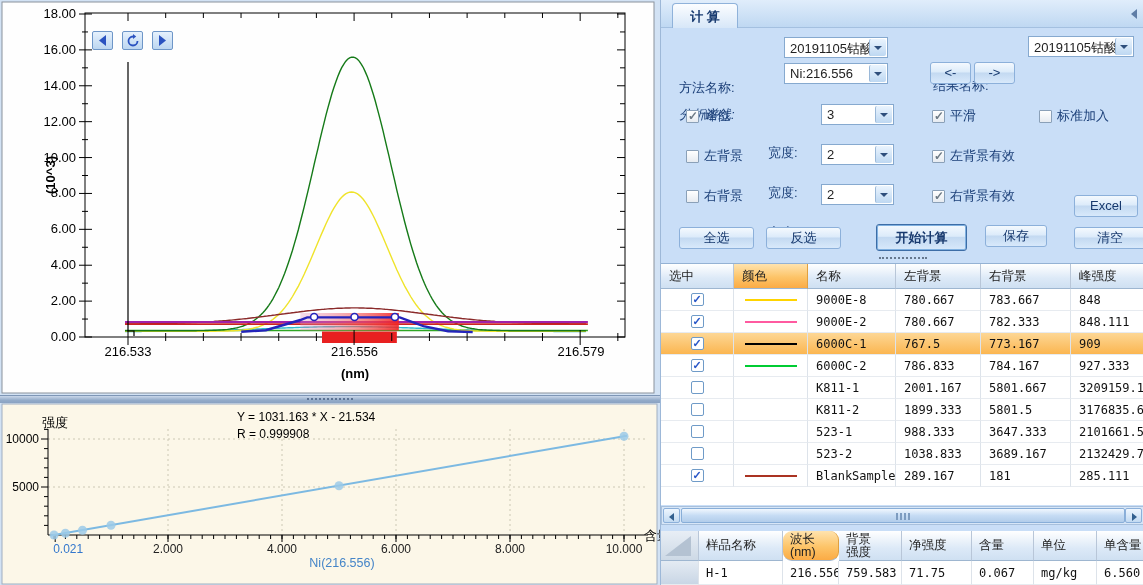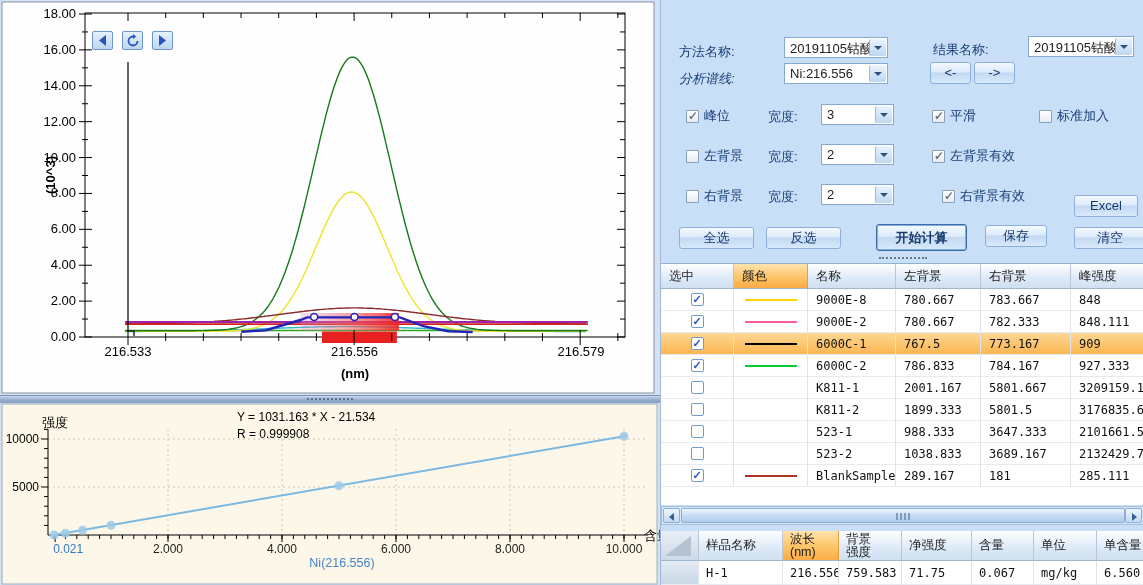--- a/index.html
+++ b/index.html
@@ -20,21 +20,21 @@
   .rp{position:absolute;left:660px;top:0;width:483px;height:585px;background:#c9def7;border-left:1px solid #9db8d8;box-sizing:border-box;}
   .tabbar{position:absolute;left:0;top:0;width:483px;height:28px;
      background:linear-gradient(#e0edfb,#bfd8f2);border-bottom:1px solid #a4c0e0;box-sizing:border-box;}
   .tab{position:absolute;left:11px;top:3px;width:66px;height:25px;line-height:25px;text-align:center;
      background:linear-gradient(#fbfdff,#d7e7f8);border:1px solid #8fb2da;border-bottom:none;
      border-radius:4px 4px 0 0;color:#173a70;font-weight:bold;box-sizing:border-box;}
   .tab-collapse{position:absolute;right:7px;top:9px;width:0;height:0;
      border-top:5px solid transparent;border-bottom:5px solid transparent;border-right:6px solid #5f7da6;}
 
   .form{position:absolute;left:0;top:28px;width:483px;height:228px;}
-  .flabel{position:absolute;color:#1b3f78;white-space:nowrap;}
+  .flabel{position:absolute;color:#1b3f78;white-space:nowrap;margin-top:36px;}
   .combo{position:absolute;height:21px;background:#fff;border:1px solid #86a9cf;box-sizing:border-box;}
   .combo-text{position:absolute;left:5px;top:2px;color:#222;white-space:nowrap;}
   .combo-btn{position:absolute;right:1px;top:1px;bottom:1px;width:16px;
      background:linear-gradient(#eaf4fe,#bed8f2);border-left:1px solid #9ab8d8;border-radius:2px;}
   .combo-btn i{position:absolute;left:4px;top:7px;width:0;height:0;
      border-left:4px solid transparent;border-right:4px solid transparent;border-top:4px solid #2f4f7c;}
 
   .fcb{position:absolute;display:inline-flex;align-items:center;color:#1b3f78;white-space:nowrap;}
   .cb-box{width:13px;height:13px;margin-right:5px;background:linear-gradient(#fff,#e6ebf1);
      border:1px solid #8aa0b8;box-sizing:border-box;position:relative;border-radius:1px;}
@@ -74,21 +74,21 @@
      background:linear-gradient(#f0f7fe,#c6dcf4 50%,#b2cdea);border:1px solid #88aed8;box-sizing:border-box;}
   .hs-grip{position:absolute;left:50%;top:4px;width:14px;height:7px;margin-left:-7px;
      background:repeating-linear-gradient(90deg,#7d9cc0 0 2px,transparent 2px 4px);}
 
   
   .btable{position:absolute;left:0;top:531px;width:483px;background:#fff;}
   .b-head{display:flex;height:30px;}
   .b-th{height:30px;box-sizing:border-box;color:#222;font-size:12.5px;display:flex;align-items:center;padding-left:7px;
      background:linear-gradient(#ffffff,#dce9f7 60%,#cfe0f2);border-right:1px solid #b8c6d8;border-bottom:1px solid #9eb6d0;
      white-space:pre-line;line-height:13px;}
-  .b-th.hl{background:linear-gradient(#ffe3ae,#fdc468 55%,#fbab45);border-right:1px solid #e0a040;}
+  .b-th.hl{background:linear-gradient(#ffe3ae,#fdc468 55%,#fbab45);border-right:1px solid #e0a040;border-radius:9px;}
   .b-th.corner{background:linear-gradient(#e8eef5,#cdd9e6);padding:0;position:relative;}
   .b-th.corner i{position:absolute;left:4px;top:5px;width:0;height:0;
      border-left:26px solid transparent;border-bottom:20px solid #b4c2d2;}
   .b-row{display:flex;height:24px;}
   .b-td{height:24px;line-height:24px;box-sizing:border-box;padding-left:7px;font-size:12px;color:#111;
      border-right:1px solid #dde3ea;border-bottom:1px solid #e7ebf0;overflow:hidden;white-space:nowrap;
      font-family:"DejaVu Sans Mono",monospace;}
   .b-td.rowhdr{background:linear-gradient(#e4ebf3,#c9d6e5);}
 </style>
 </head>
@@ -321,20 +321,24 @@
       <circle cx="339" cy="82.71360000000001" r="4.5" fill="#9ccae8" fill-opacity="0.85"></circle>
       <circle cx="624" cy="33.21600000000001" r="4.5" fill="#9ccae8" fill-opacity="0.85"></circle>
       <text x="55" y="24" font-size="13" fill="#000" text-anchor="middle">强度</text>
       <text x="237" y="18" font-size="12" fill="#000" font-family="&quot;DejaVu Sans Mono&quot;,monospace">Y = 1031.163 * X - 21.534</text>
       <text x="237" y="35" font-size="12" fill="#000" font-family="&quot;DejaVu Sans Mono&quot;,monospace">R = 0.999908</text>
       <text x="342" y="164" font-size="12.5" fill="#4585c8" text-anchor="middle">Ni(216.556)</text>
       <text x="644" y="137" font-size="13" fill="#000">含量(</text>
     </svg>
 
   <div class="rp">
+    <div class="tabbar">
+      <div class="tab">计 算</div>
+      <i class="tab-collapse"></i>
+    </div>
 
     <div class="form">
       <span class="flabel" style="left:18px;top:15px;">方法名称:</span>
       <span class="combo" style="left:123px;top:9px;width:104px;">
         <span class="combo-text">20191105钴酸</span>
         <span class="combo-btn">
             <i></i>
           </span>
       </span>
       <span class="flabel" style="left:272px;top:13px;">结果名称:</span>
@@ -395,21 +399,21 @@
           <span class="cb-box"></span>
           <span class="cb-label">右背景</span>
         </span>
       <span class="flabel" style="left:107px;top:160px;">宽度:</span>
       <span class="combo" style="left:160px;top:156px;width:73px;">
         <span class="combo-text">2</span>
         <span class="combo-btn">
             <i></i>
           </span>
       </span>
-      <span class="fcb" style="left:271px;top:159px;margin-left:10px;">
+      <span class="fcb" style="left:271px;top:159px;">
           <span class="cb-box on"></span>
           <span class="cb-label">右背景有效</span>
         </span>
       <span class="btn" style="left:413px;top:167px;width:64px;">Excel</span>
 
       <span class="btn" style="left:18px;top:199px;width:75px;">全选</span>
       <span class="btn" style="left:105px;top:199px;width:75px;">反选</span>
       <span class="btn focused" style="left:215px;top:196px;width:91px;">开始计算</span>
       <span class="btn" style="left:324px;top:197px;width:62px;">保存</span>
       <span class="btn" style="left:413px;top:199px;width:72px;">清空</span>

